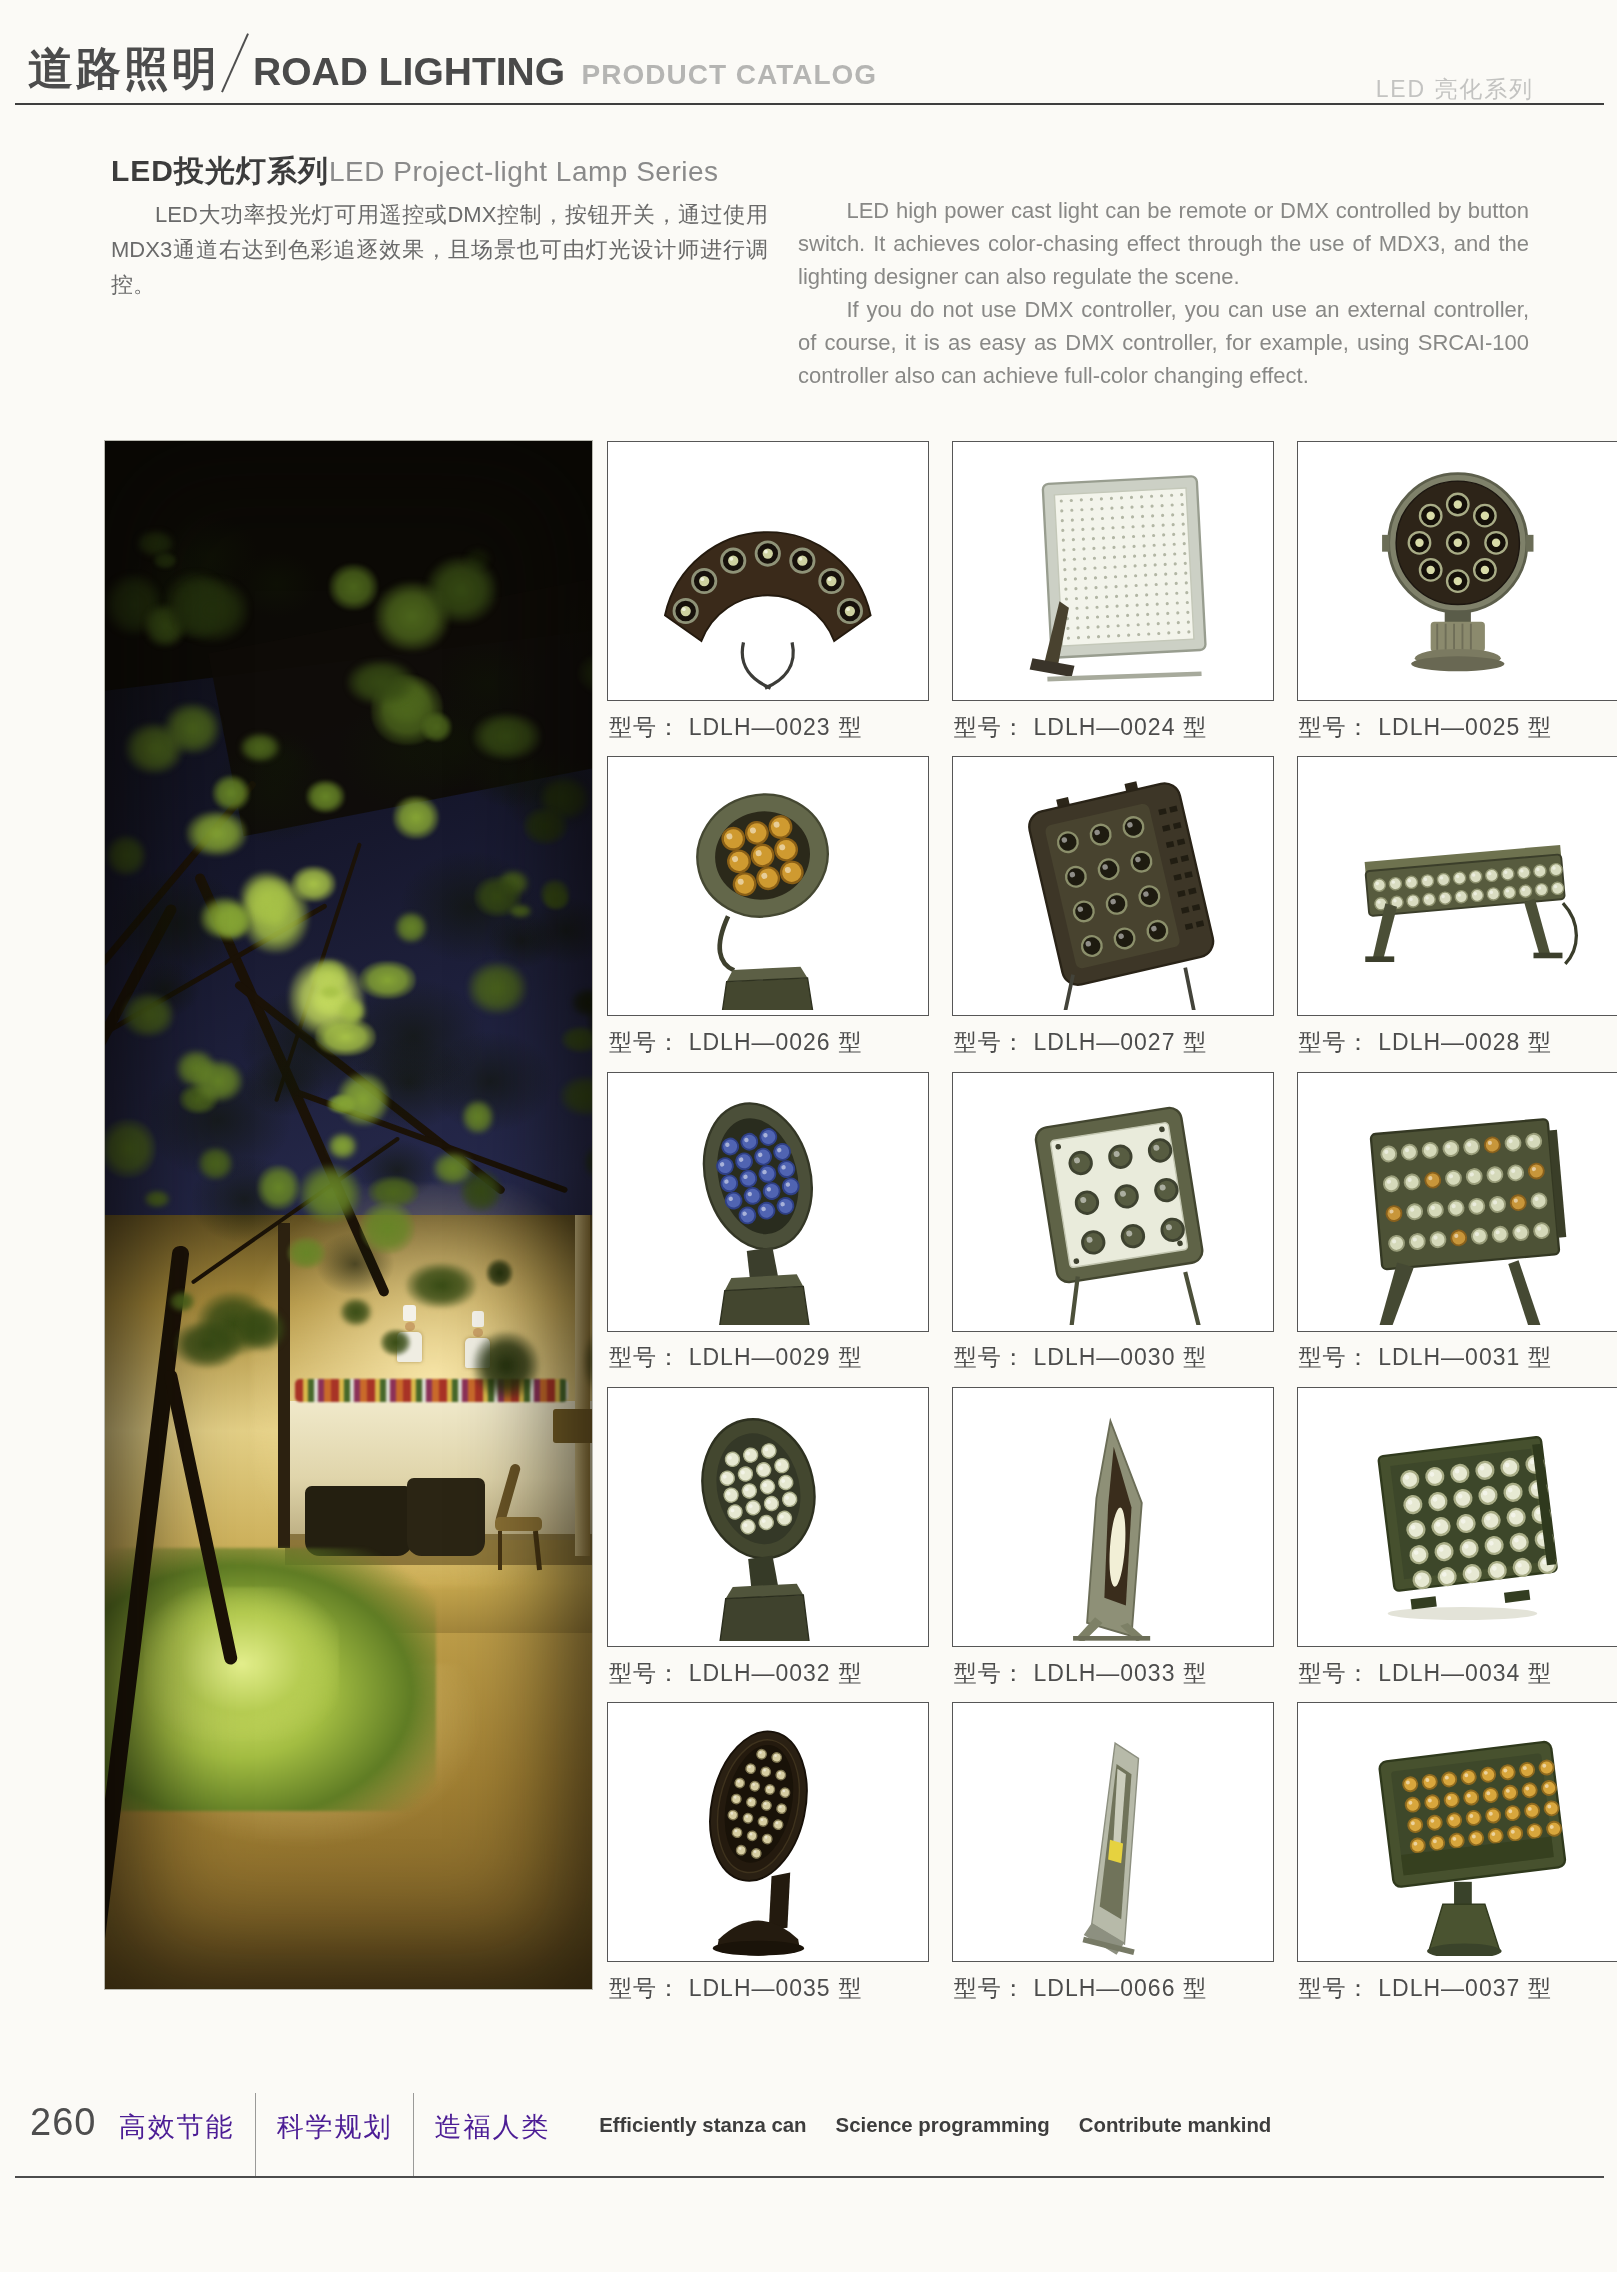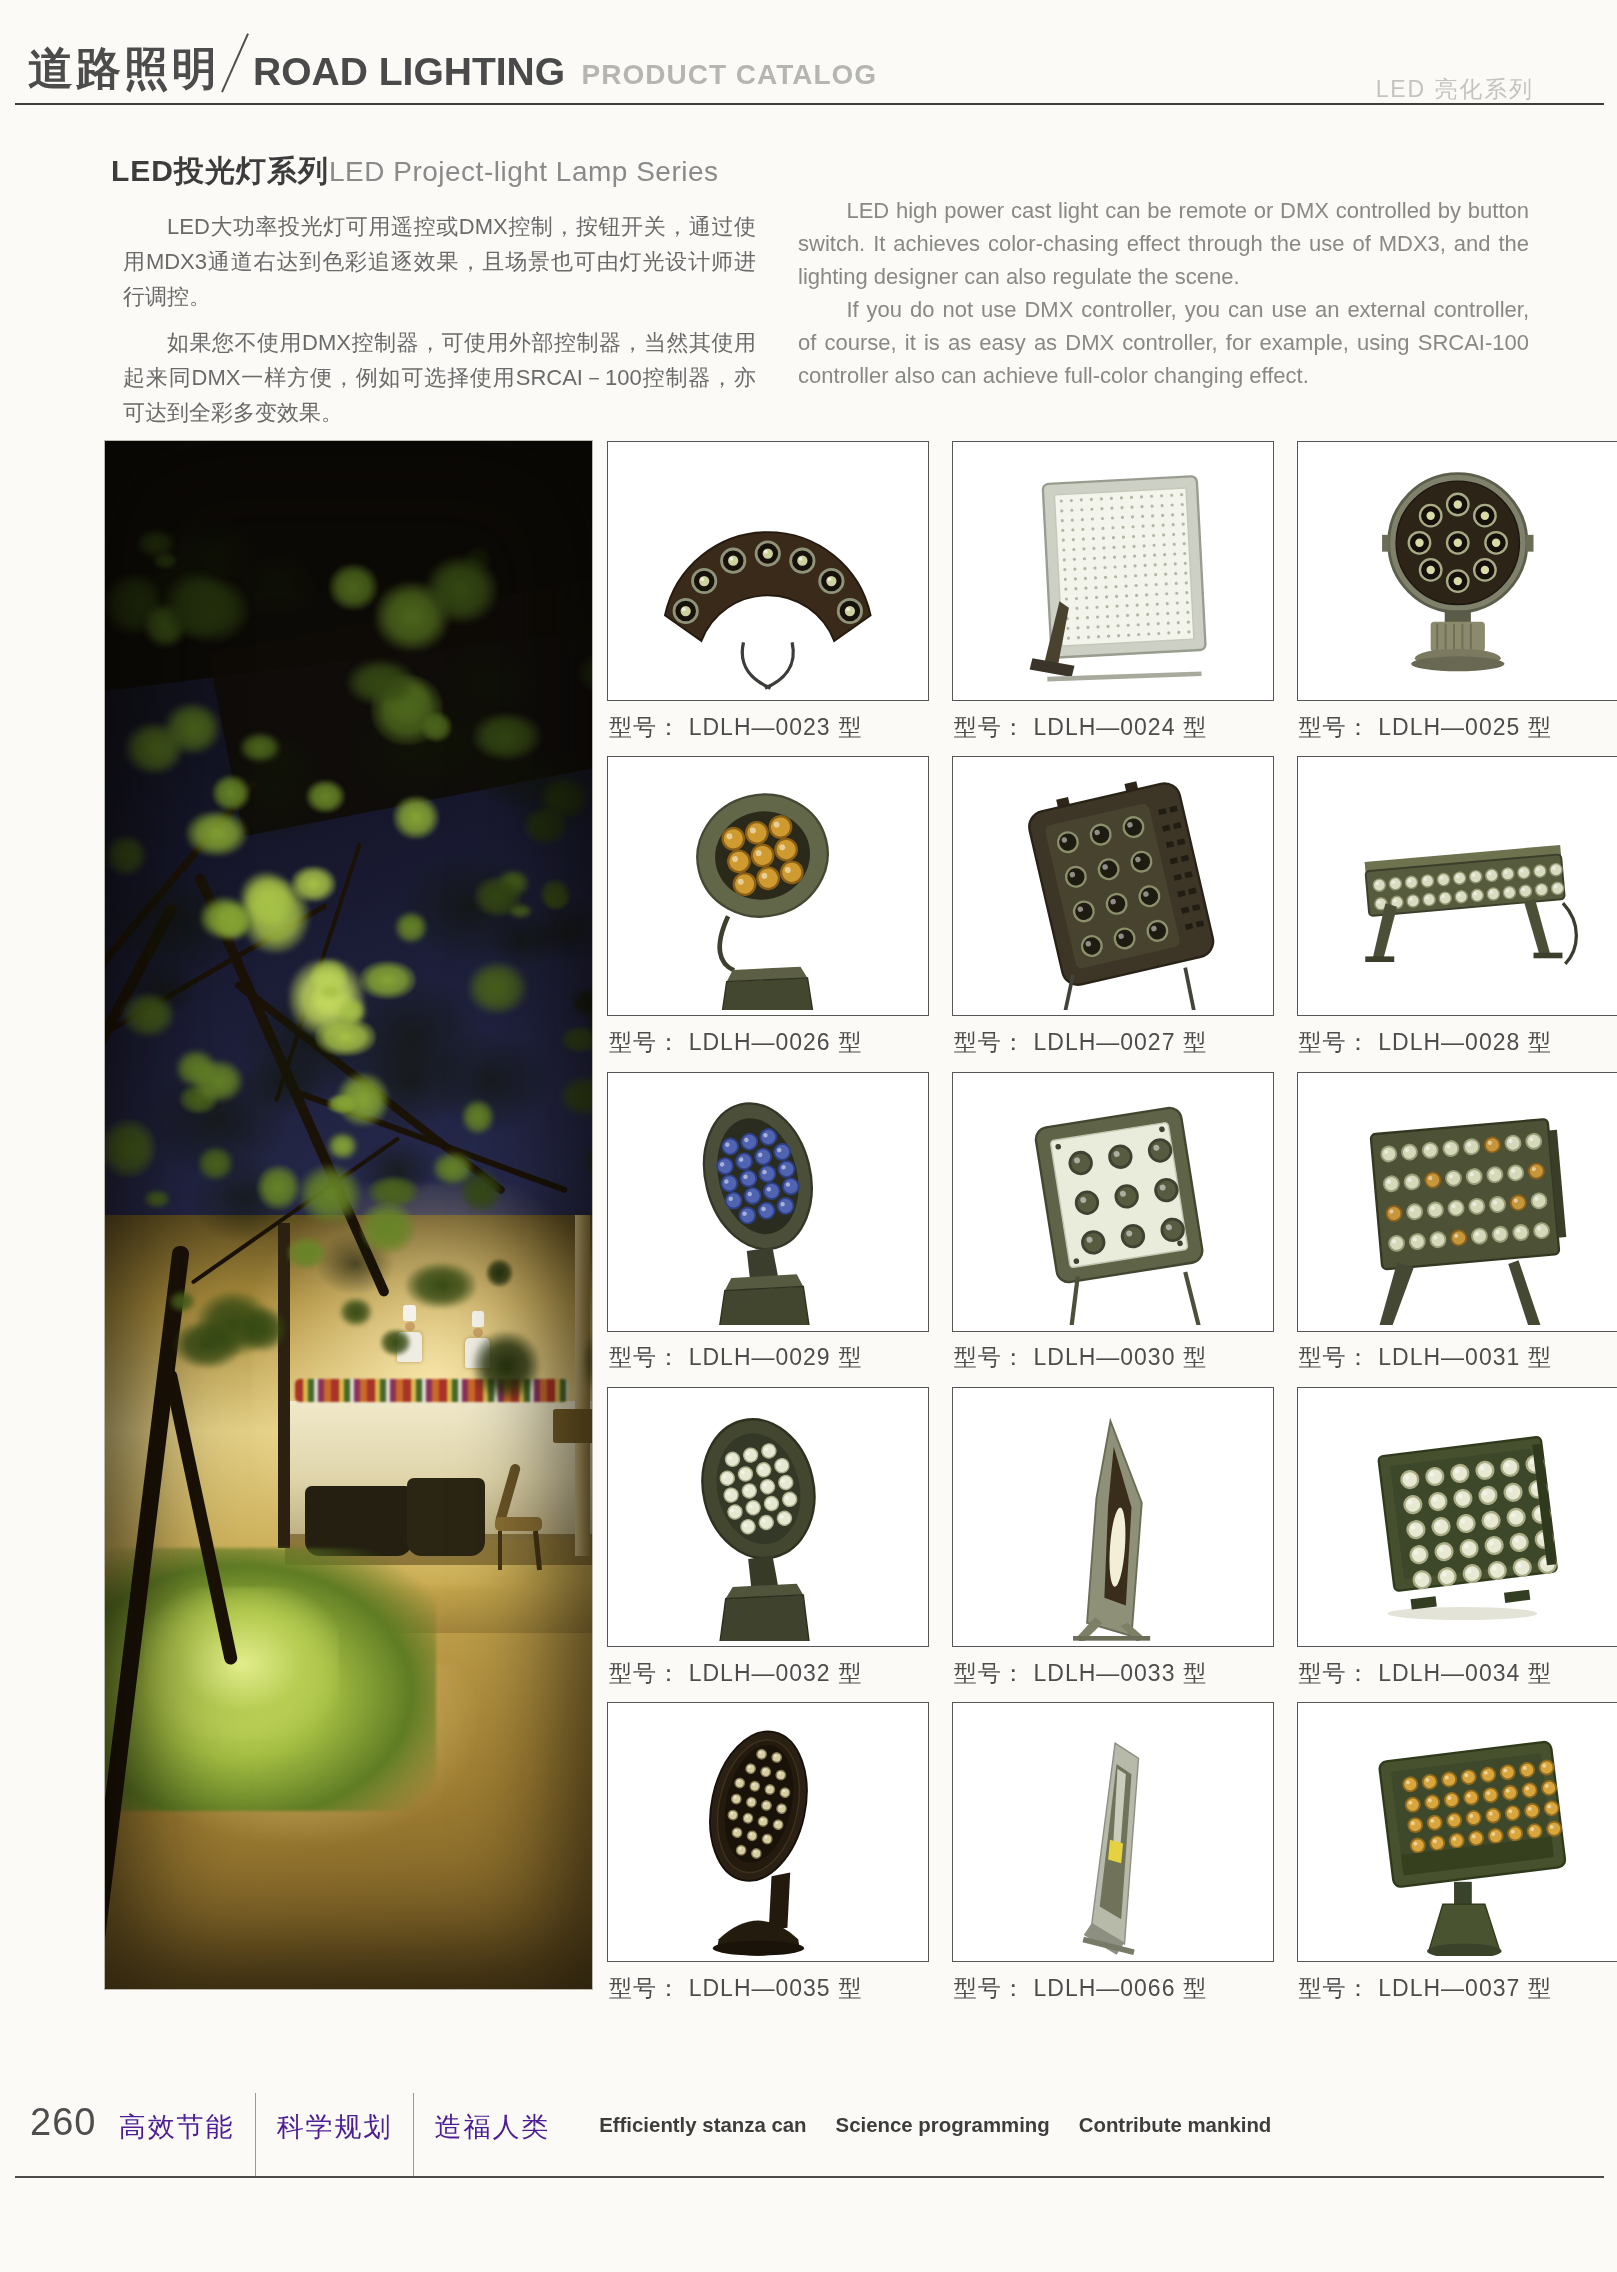--- a/index.html
+++ b/index.html
@@ -14,21 +14,21 @@
   .logo-en{font-size:39px;color:#4a4a4a;font-weight:600;letter-spacing:0px;line-height:1;text-align:center;}
   .logo-sub{font-size:28px;color:#b5b5b3;font-weight:600;letter-spacing:1px;margin-left:16.5px;line-height:1.1;}
   .series{position:absolute;right:54px;top:43px;font-size:23px;color:#c3c3c1;letter-spacing:1.9px;}
   .hdr-rule{position:absolute;left:14.6px;right:12.6px;top:103px;height:2.4px;background:#3e3e3e;}
 
   
   .sec-title{position:absolute;left:111px;top:151px;display:flex;align-items:baseline;}
   .sec-title-cn{font-size:30px;font-weight:700;color:#3c3c3c;letter-spacing:1px;}
   .sec-title-en{font-size:28px;color:#8a8a8a;letter-spacing:0.5px;}
   .para-cn{position:absolute;left:111px;top:198px;width:657px;font-size:22px;line-height:1.58;color:#6a6a6a;text-align:justify;}
-  .para-cn p{margin:12px;text-indent:2em;}
+  .para-cn p{margin:0;text-indent:2em;}
   .para-en{position:absolute;left:798px;top:194px;width:731px;font-size:22px;line-height:1.5;color:#888886;text-align:justify;}
   .para-en p{margin:0;text-indent:2.2em;}
 
   
   .photo{position:absolute;left:104px;top:440px;width:487px;height:1548px;border:0.5px solid #b9b9b0;overflow:hidden;background:#0d0d10;}
   .ph{position:absolute;}
   .ph-sky{inset:0;background:linear-gradient(160deg,#0b0b0a 0%,#15162a 26%,#272a4e 52%,#1a1b33 72%,#0f0d13 100%);z-index:1;}
   .ph-roof1{left:-6%;top:-4%;width:118%;height:18%;background:#0c0a06;transform:rotate(-7deg);z-index:2;}
   .ph-roof2{right:-12%;top:11%;width:88%;height:12%;background:#0f0c08;opacity:.92;transform:rotate(-11deg);z-index:2;}
   .ph-room{left:0;top:50%;width:100%;height:29%;background:linear-gradient(180deg,#5e4d20 0%,#a98c3c 20%,#e3cf86 48%,#c6a74e 82%,#8a6f2e 100%);z-index:3;}
@@ -88,21 +88,20 @@
     <span class="series">LED 亮化系列</span>
   </div>
   <div class="hdr-rule"></div>
 
   <div class="sec-title">
     <span class="sec-title-cn">LED投光灯系列</span>
     <span class="sec-title-en">LED Project-light Lamp Series</span>
   </div>
   <div class="para-cn">
     <p>LED大功率投光灯可用遥控或DMX控制，按钮开关，通过使用MDX3通道右达到色彩追逐效果，且场景也可由灯光设计师进行调控。</p>
-    <p>如果您不使用DMX控制器，可使用外部控制器，当然其使用起来同DMX一样方便，例如可选择使用SRCAI－100控制器，亦可达到全彩多变效果。</p>
   </div>
   <div class="para-en">
     <p>LED high power cast light can be remote or DMX controlled by button switch. It achieves color-chasing effect through the use of MDX3, and the lighting designer can also regulate the scene.</p>
     <p>If you do not use DMX controller, you can use an external controller, of course, it is as easy as DMX controller, for example, using SRCAI-100 controller also can achieve full-color changing effect.</p>
   </div>
 
   <div class="photo">
     <div class="ph ph-sky"></div>
     <div class="ph ph-roof1"></div>
     <div class="ph ph-roof2"></div>

